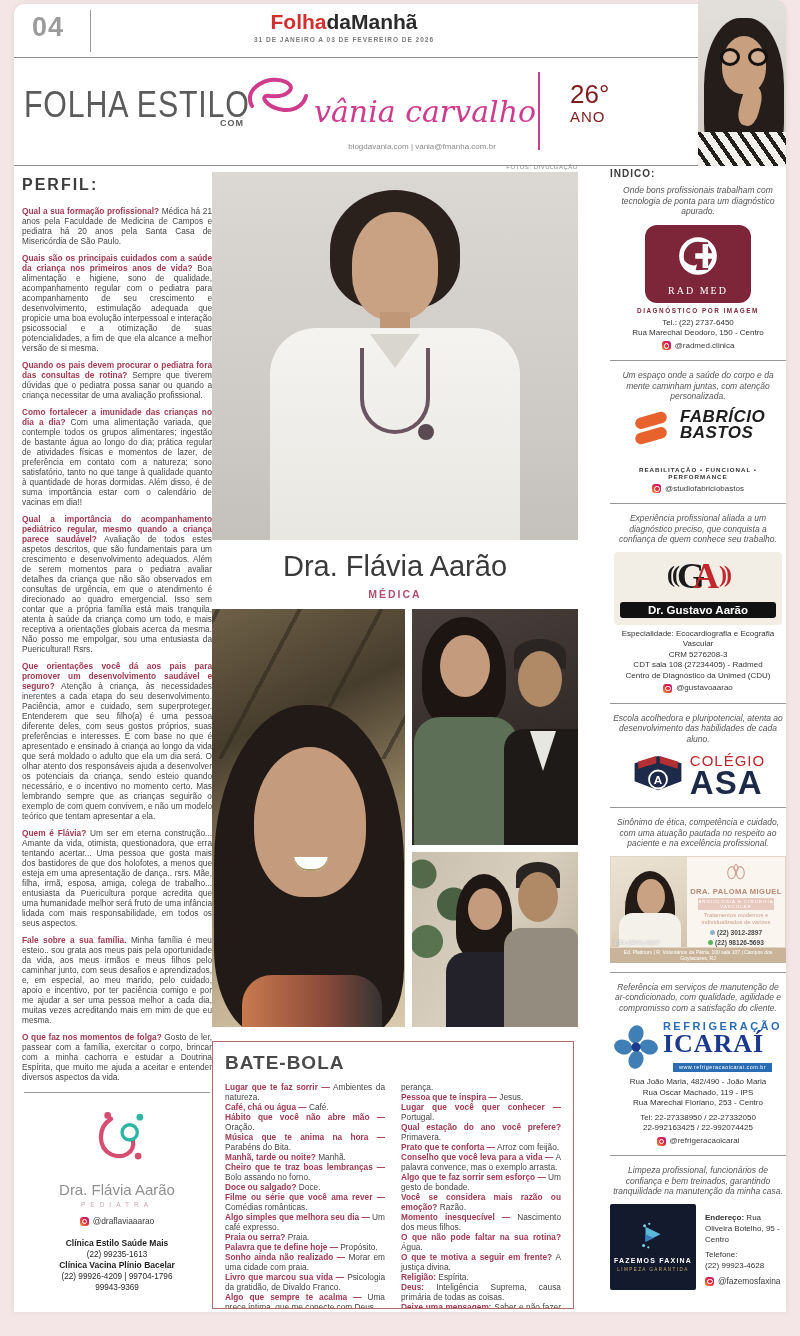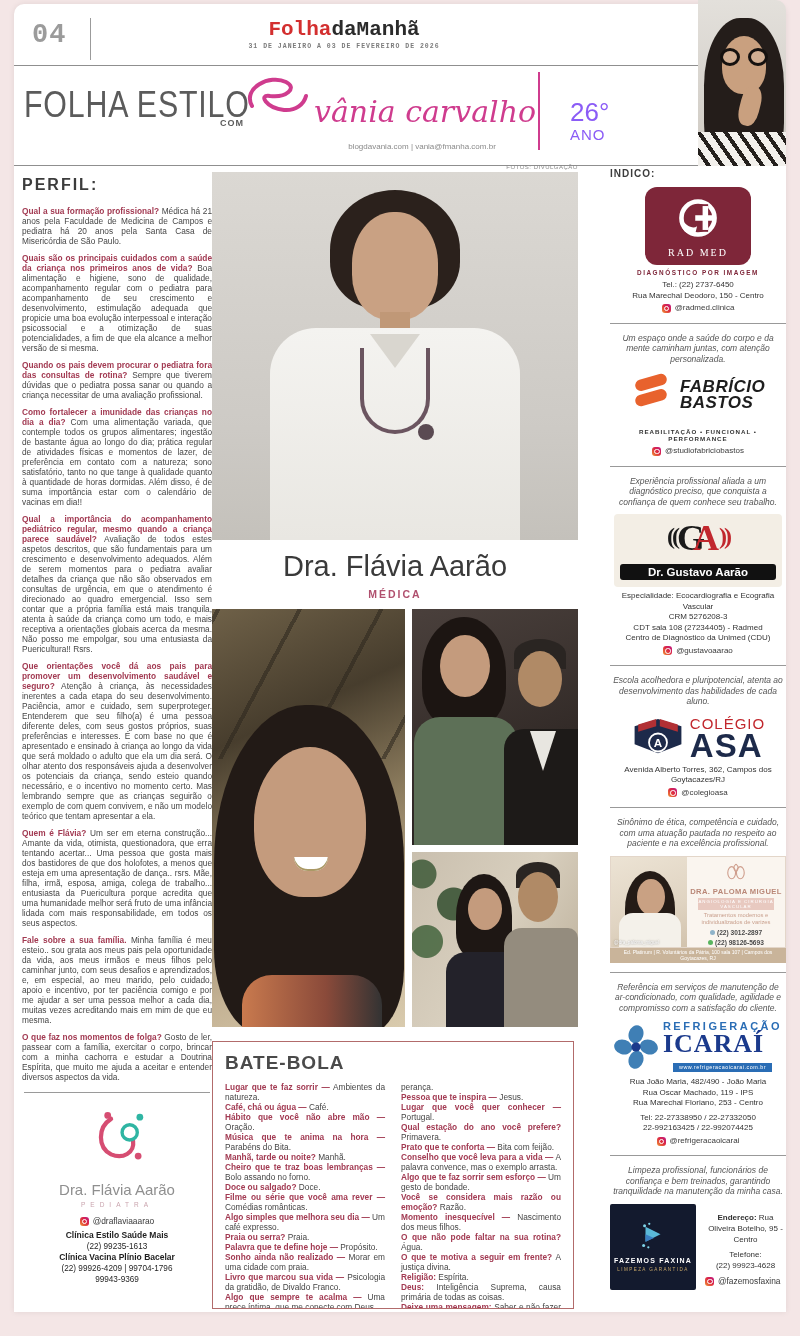--- a/index.html
+++ b/index.html
@@ -1,36 +1,36 @@
 <!DOCTYPE html>
 <html><head>
 <meta charset="utf-8">
 <style>
   * { margin:0; padding:0; box-sizing:border-box; }
   body { font-family:"Liberation Sans", sans-serif; background:#efe4e4; }
   .page { position:relative; width:800px; height:1336px; background:#f4e6e6; margin:0 auto; overflow:hidden; }
   .sheet { position:absolute; left:14px; top:4px; width:772px; height:1308px; background:#fff; border-radius:10px 10px 0 0; box-shadow:0 0 6px rgba(0,0,0,.08); }
 
   
-  .hrow1 { position:absolute; left:0; top:8px; width:684px; height:54px; border-bottom:1px solid #8f8f8f;font-family:Liberation Mono, monospace; }
+  .hrow1 { position:absolute; left:0; top:0; width:684px; height:54px; border-bottom:1px solid #8f8f8f; }
   .pagenum { position:absolute; left:18px; top:8px; font-size:27px; font-weight:bold; color:#9b9b9b; letter-spacing:1px; }
   .vline1 { position:absolute; left:76px; top:6px; width:1px; height:42px; background:#9b9b9b; }
   .masthead { position:absolute; left:150px; top:6px; width:360px; text-align:center; }
   .brand { font-size:21px; font-weight:bold; color:#2b2b2b; }
   .brand .red { color:#d32f2f; }
   .brand-date { margin-top:2px; font-size:6.5px; font-weight:bold; color:#7b7b7b; letter-spacing:1px; }
   .hrow2 { position:absolute; left:0; top:54px; width:684px; height:108px; }
   .hline2 { position:absolute; left:0; top:161px; width:772px; height:1px; background:#8f8f8f; }
   .festilo { position:absolute; left:10px; top:26px; font-size:37px; color:#5b5b5b; letter-spacing:1px; transform:scaleX(.82); transform-origin:left; white-space:nowrap; }
   .com-word { position:absolute; left:206px; top:60px; font-size:9px; font-weight:bold; color:#5b5b5b; letter-spacing:1px; }
   .swirl { position:absolute; left:226px; top:14px; }
   .script-name { position:absolute; left:300px; top:36px; font-family:"DejaVu Serif", serif; font-style:italic; font-size:30px; color:#cf3c8e; white-space:nowrap; }
   .banner-links { position:absolute; left:300px; top:84px; width:216px; text-align:center; font-size:8px; color:#8a8a8a; }
   .pink-vline { position:absolute; left:524px; top:14px; width:2px; height:78px; background:#cf3c8e; }
-  .year-badge { position:absolute; left:556px; top:41px; color:#8b5cf6; line-height:1; }
+  .year-badge { position:absolute; left:556px; top:23px; color:#7f1d1d; line-height:1; }
   .year-badge .num { font-size:26px; }
   .year-badge .lbl { font-size:15px; letter-spacing:1px; margin-top:2px; }
   .header-portrait { position:absolute; left:684px; top:-4px; width:88px; height:166px; border-radius:0 10px 0 0; background:linear-gradient(180deg,#e3e0db 0%,#d6d2cc 60%,#cfcac2 100%); overflow:hidden; }
 
   
   .photo { position:relative; overflow:hidden; }
   .p-hair, .p-face, .p-torso, .p-extra { position:absolute; }
 
   .header-portrait .p-hair { left:6px; top:18px; width:80px; height:150px; background:#241d1a; border-radius:45% 45% 30% 30%; }
   .header-portrait .p-face { left:24px; top:36px; width:44px; height:58px; background:#c9a07f; border-radius:50% 50% 45% 45%; }
@@ -84,21 +84,21 @@
   .qa .q { color:#a23a52; font-weight:bold; }
 
   .divider { border-top:1px solid #9a9a9a; margin:10px 2px; }
 
   .ped-card { text-align:center; padding-top:4px; }
   .ped-name { font-size:15px; color:#8f8f8f; margin-top:4px; }
   .ped-role { font-size:6.5px; color:#c9a3ad; letter-spacing:5px; margin-top:3px; }
   .ig-row { display:flex; align-items:center; justify-content:center; gap:4px; font-size:8.4px; color:#3a3a3a; margin-top:8px; }
   .ig { display:inline-block; width:9px; height:9px; border-radius:3px; background:linear-gradient(45deg,#f09433,#dc2743 55%,#bc1888); position:relative; flex:0 0 auto; }
   .ig::after { content:""; position:absolute; left:2px; top:2px; width:3.5px; height:3.5px; border:1px solid #fff; border-radius:50%; }
-  .ped-lines { margin-top:4px; font-size:8.2px; line-height:11px; color:#1f1f1f; }
+  .ped-lines { margin-top:12px; font-size:8.2px; line-height:11px; color:#1f1f1f; }
   .ped-lines .bold { font-weight:bold; font-size:8.5px; }
 
   .credit { text-align:right; font-size:6px; color:#8a8a8a; letter-spacing:.5px; margin-bottom:2px; }
   .name-block { text-align:center; margin:10px 0 4px; }
   .doc-name { font-size:29px; font-weight:normal; color:#3a3a3a; }
   .doc-role { font-size:10.5px; font-weight:bold; color:#b0506e; letter-spacing:2px; margin-top:5px; }
   .grid { display:flex; gap:7px; margin-top:9px; }
   .grid-right { display:flex; flex-direction:column; gap:7px; }
 
   .bb-box { margin-top:14px; border:1.5px solid #b26b6b; padding:10px 12px 8px; width:362px; height:268px; overflow:hidden; }
@@ -111,21 +111,21 @@
   .ind-h { font-size:10px; font-weight:bold; color:#3c3c3c; letter-spacing:1px; margin:2px 0 6px; }
   .intro { font-style:italic; font-size:8.5px; line-height:10.5px; color:#555; text-align:center; margin:4px 2px; }
   .ind-divider { border-top:1px solid #999; margin:9px 0; }
   .contact { font-size:8px; line-height:10.5px; color:#333; text-align:center; margin-top:4px; }
   .contact .ig-row { margin-top:2px; font-size:8px; }
 
   .radmed-block { width:106px; margin:8px auto 2px; background:#7e2639; border-radius:12px; padding:8px 0 7px; text-align:center; }
   .rm-name { font-family:"Liberation Serif", serif; color:#fff; font-size:10px; letter-spacing:2px; margin-top:2px; }
   .rm-sub { text-align:center; color:#7e2639; font-size:6.4px; font-weight:bold; letter-spacing:1.5px; margin-top:4px; }
 
-  .fb-block { display:flex; align-items:flex-end; justify-content:center; gap:7px; margin:7px 0 17px; }
+  .fb-block { display:flex; align-items:flex-start; justify-content:center; gap:7px; margin:7px 0 17px; }
   .fb-name { font-size:17px; font-weight:bold; font-style:italic; color:#1d1d1d; line-height:.95; letter-spacing:.5px; }
   .fb-sub { text-align:center; font-size:6.2px; font-weight:bold; color:#333; letter-spacing:1px; margin-top:3px; }
 
   .ga-card { background:#f3eee5; border-radius:4px; margin:7px 4px 4px; padding:6px 6px 7px; text-align:center; }
   .ga-art { font-family:"Liberation Serif", serif; line-height:1; }
   .ga-paren { font-size:24px; font-weight:bold; color:#1a1a1a; letter-spacing:-3px; vertical-align:6px; }
   .ga-paren.red { color:#c1272d; }
   .ga-g { font-size:36px; font-weight:bold; color:#1a1a1a; }
   .ga-a { font-size:36px; font-weight:bold; color:#c1272d; margin-left:-12px; }
   .ga-band { background:#111; color:#fff; border-radius:3px; font-size:11.5px; font-weight:bold; padding:2px 0; margin-top:8px; }
@@ -147,21 +147,21 @@
   .pal-phone { font-size:6.6px; font-weight:bold; color:#4a4a4a; margin-top:2.5px; }
   .pal-phone .dot { display:inline-block; width:5px; height:5px; border-radius:50%; margin-right:2px; }
   .pal-bar { background:#c9b49a; color:#fff; font-size:5px; text-align:center; padding:1.5px 0; }
 
   .ica-logo { display:flex; align-items:center; justify-content:center; gap:5px; margin:7px 0 2px; }
   .ica-top { color:#2a6db5; font-size:11px; font-weight:bold; letter-spacing:2.5px; }
   .ica-main { font-family:"Liberation Serif", serif; color:#1b3a8c; font-size:26px; font-weight:bold; line-height:.9; letter-spacing:1px; }
   .ica-url { background:#2a6db5; color:#fff; font-size:5.4px; letter-spacing:.5px; padding:1.5px 6px; display:inline-block; margin-top:2px; }
   .ica-url-wrap { text-align:center; }
 
-  .fx-row { display:flex; gap:9px; margin:7px 0 11px;text-align:center; }
+  .fx-row { display:flex; gap:9px; margin:7px 0 11px; }
   .fx-card { width:86px; height:86px; flex:0 0 auto; background:#131a2e; border-radius:2px; display:flex; flex-direction:column; align-items:center; justify-content:center; }
   .fx-name { color:#fff; font-size:7px; font-weight:bold; letter-spacing:1.2px; margin-top:6px; }
   .fx-sub { color:#c9a96a; font-size:4.6px; letter-spacing:1.4px; margin-top:3px; }
   .fx-info { font-size:8px; line-height:11px; color:#333; padding-top:8px; }
   .fx-info .ig-row { justify-content:flex-start; margin-top:5px; }
 </style>
 </head>
 <body>
 
 <div class="page">
@@ -330,21 +330,21 @@
           <div class="bb-col">
 
               <p class="qa"><b class="q"></b> <span>perança.</span></p>
 
               <p class="qa"><b class="q">Pessoa que te inspira —</b> <span>Jesus.</span></p>
 
               <p class="qa"><b class="q">Lugar que você quer conhecer —</b> <span>Portugal.</span></p>
 
               <p class="qa"><b class="q">Qual estação do ano você prefere?</b> <span>Primavera.</span></p>
 
-              <p class="qa"><b class="q">Prato que te conforta —</b> <span>Bita com feijão.</span></p>
+              <p class="qa"><b class="q">Prato que te conforta —</b> <span>Arroz com feijão.</span></p>
 
               <p class="qa"><b class="q">Conselho que você leva para a vida —</b> <span>A palavra convence, mas o exemplo arrasta.</span></p>
 
               <p class="qa"><b class="q">Algo que te faz sorrir sem esforço —</b> <span>Um gesto de bondade.</span></p>
 
               <p class="qa"><b class="q">Você se considera mais razão ou emoção?</b> <span>Razão.</span></p>
 
               <p class="qa"><b class="q">Momento inesquecível —</b> <span>Nascimento dos meus filhos.</span></p>
 
               <p class="qa"><b class="q">O que não pode faltar na sua rotina?</b> <span>Água.</span></p>
@@ -357,20 +357,21 @@
 
               <p class="qa"><b class="q">Deixe uma mensagem:</b> <span>Saber e não fazer é o mesmo que não saber, pois o resultado é o o mesmo.</span></p>
             </div>
         </div>
       </div>
     </div>
 
     <div class="col-right">
       <h2 class="ind-h">INDICO:</h2>
 
+      <div class="intro">Onde bons profissionais trabalham com tecnologia de ponta para um diagnóstico apurado.</div>
       <div class="radmed-block">
         <svg width="46" height="46" viewBox="0 0 50 50">
           <circle cx="25" cy="25" r="18" fill="none" stroke="#fff" stroke-width="5"></circle>
           <rect x="28" y="10" width="8" height="30" fill="#7e2639"></rect>
           <rect x="30" y="12" width="6" height="26" fill="#fff"></rect>
           <rect x="22" y="22" width="22" height="6" fill="#fff"></rect>
           <path d="M10 30 q8 8 14 4 l-2 8 q-10 2 -14 -6 z" fill="#fff"></path>
         </svg>
         <div class="rm-name">RAD MED</div>
       </div>
@@ -429,27 +430,20 @@
           <path d="M56 12 L30 4 L30 42 L56 32 Z" fill="#1d2a4a"></path>
           <path d="M8 10 L28 4 L28 12 L8 18 Z" fill="#b23034"></path>
           <path d="M52 10 L32 4 L32 12 L52 18 Z" fill="#b23034"></path>
           <circle cx="30" cy="30" r="10" fill="#1d2a4a" stroke="#fff" stroke-width="2"></circle>
           <text x="30" y="35" text-anchor="middle" font-size="13" fill="#fff" font-family="Liberation Sans, sans-serif" font-weight="bold">A</text>
         </svg>
         <div>
           <div class="asa-top">COLÉGIO</div>
           <div class="asa-main">ASA</div>
         </div>
-      </div>
-      <div class="contact">
-        <div>Avenida Alberto Torres, 362, Campos dos Goytacazes/RJ</div>
-        <div class="ig-row">
-            <span class="ig"></span>
-            <span>@colegioasa</span>
-          </div>
       </div>
       <div class="ind-divider"></div>
 
       <div class="intro">Sinônimo de ética, competência e cuidado, com uma atuação pautada no respeito ao paciente e na excelência profissional.</div>
       <div class="pal-card">
         <div class="pal-photo photo">
           <div class="p-hair"></div>
           <div class="p-face"></div>
           <div class="p-torso"></div>
           <div class="pal-handle">@dra_paloma_miguel</div>

